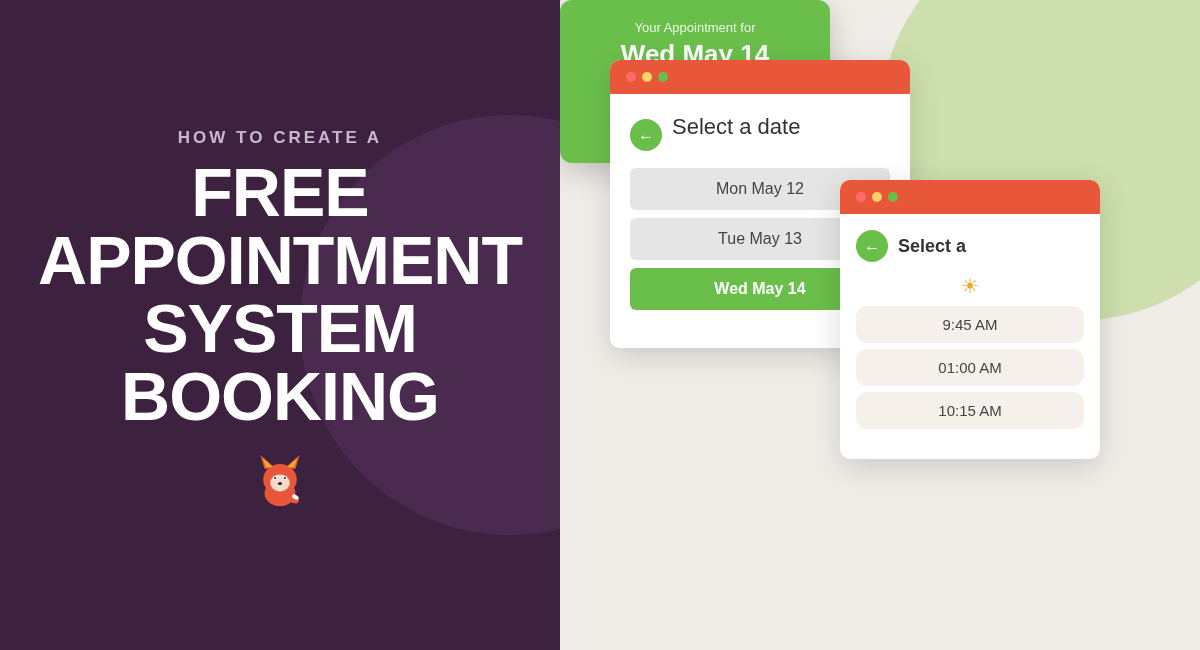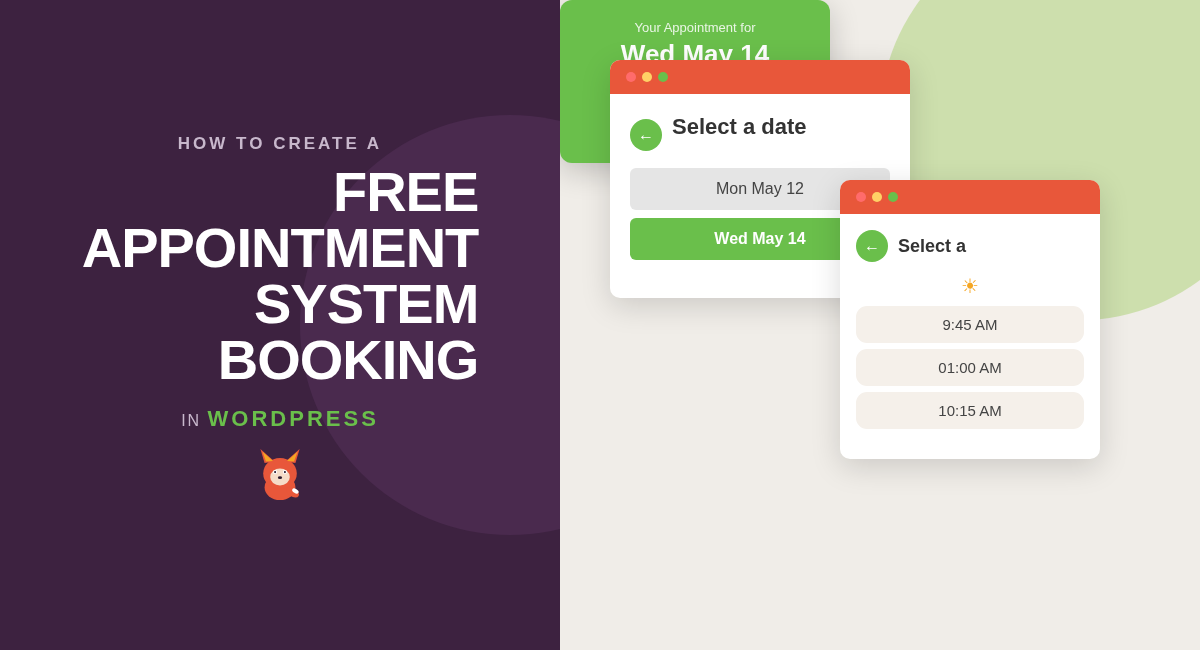--- a/index.html
+++ b/index.html
@@ -49,27 +49,26 @@
       color: #c8b8cc;
       font-size: 17px;
       letter-spacing: 3px;
       text-transform: uppercase;
       margin-bottom: 10px;
       font-weight: 700;
     }
 
     .main-title {
       color: #ffffff;
-      font-size: 56px;
+      font-size: 68px;
       font-weight: 900;
       line-height: 1.0;
       text-transform: uppercase;
       margin-bottom: 18px;
       letter-spacing: -1px;
-      text-align: right;
     }
 
     .subtitle-bottom {
       color: #c8b8cc;
       font-size: 16px;
       letter-spacing: 2px;
       text-transform: uppercase;
       margin-bottom: 6px;
     }
 
@@ -146,21 +145,21 @@
       left: 50px;
       width: 300px;
     }
 
     .card1-body {
       padding: 20px 20px 30px;
     }
 
     .card-title {
       font-size: 22px;
-      font-weight: 700;
+      font-weight: 400;
       color: #333;
       text-align: center;
       margin-bottom: 16px;
     }
 
     .back-btn {
       width: 32px;
       height: 32px;
       background: #6abf4b;
       border-radius: 50%;
@@ -292,24 +291,20 @@
 
 <div class="left-panel">
   <div class="left-content">
     <div class="subtitle-top">HOW TO CREATE A</div>
     <div class="main-title">
       <div>FREE</div>
       <div>APPOINTMENT</div>
       <div>SYSTEM</div>
       <div>BOOKING</div>
     </div>
-    <div class="subtitle-bottom">
-      <span>IN</span>
-      <span class="wordpress-label">WORDPRESS</span>
-    </div>
 
     <div class="fox-container">
       <svg class="fox-svg" viewBox="0 0 100 100" xmlns="http://www.w3.org/2000/svg">
 
         <ellipse cx="50" cy="65" rx="22" ry="18" fill="#e8573a"></ellipse>
 
         <ellipse cx="50" cy="45" rx="24" ry="22" fill="#e8573a"></ellipse>
 
         <polygon points="28,30 22,10 42,28" fill="#e8573a"></polygon>
         <polygon points="72,30 78,10 58,28" fill="#e8573a"></polygon>
@@ -342,20 +337,21 @@
       <div class="dot dot-green"></div>
     </div>
     <div class="card1-body">
       <div style="display:flex; align-items:center; margin-bottom:12px;">
         <div class="back-btn">
           <span class="back-arrow">←</span>
         </div>
         <div class="card-title">Select a date</div>
       </div>
       <div class="date-row">Mon May 12</div>
+      <div class="date-row">Tue May 13</div>
       <div class="date-row selected">Wed May 14</div>
     </div>
   </div>
 
   <div class="card card2">
     <div class="card-header">
       <div class="dot dot-red"></div>
       <div class="dot dot-yellow"></div>
       <div class="dot dot-green"></div>
     </div>

